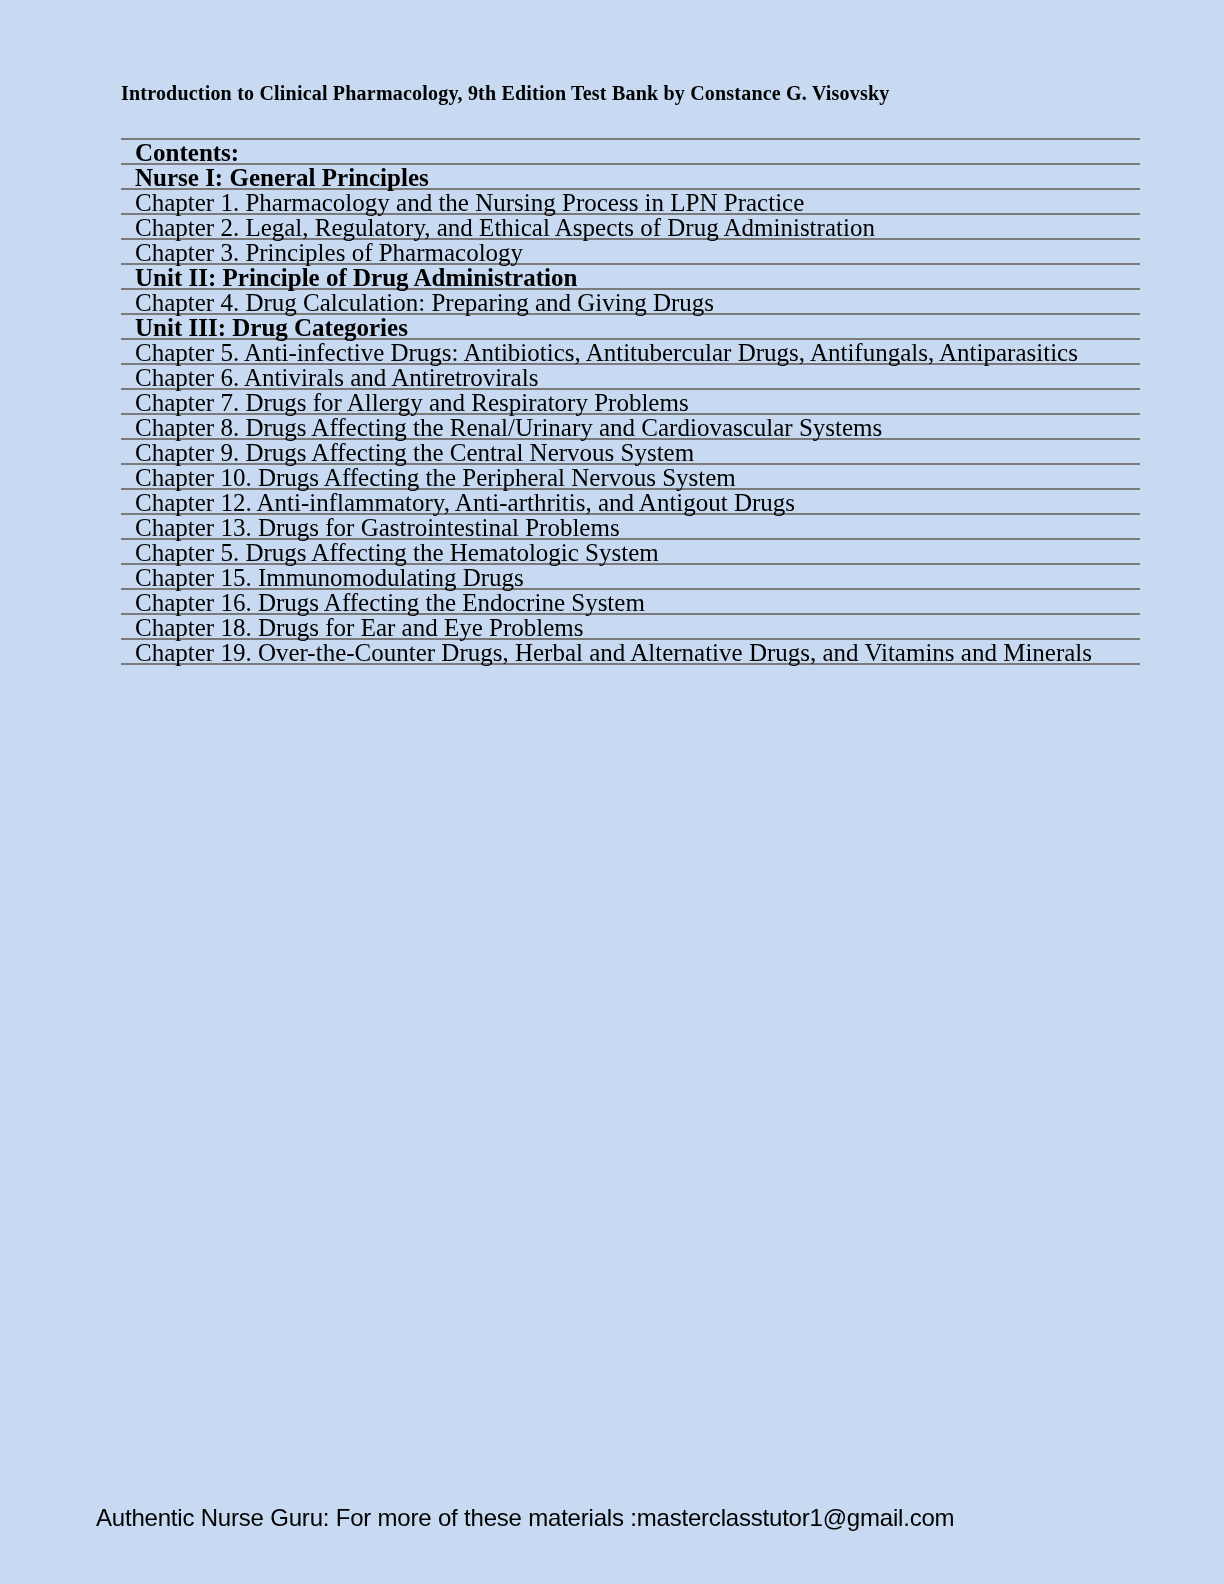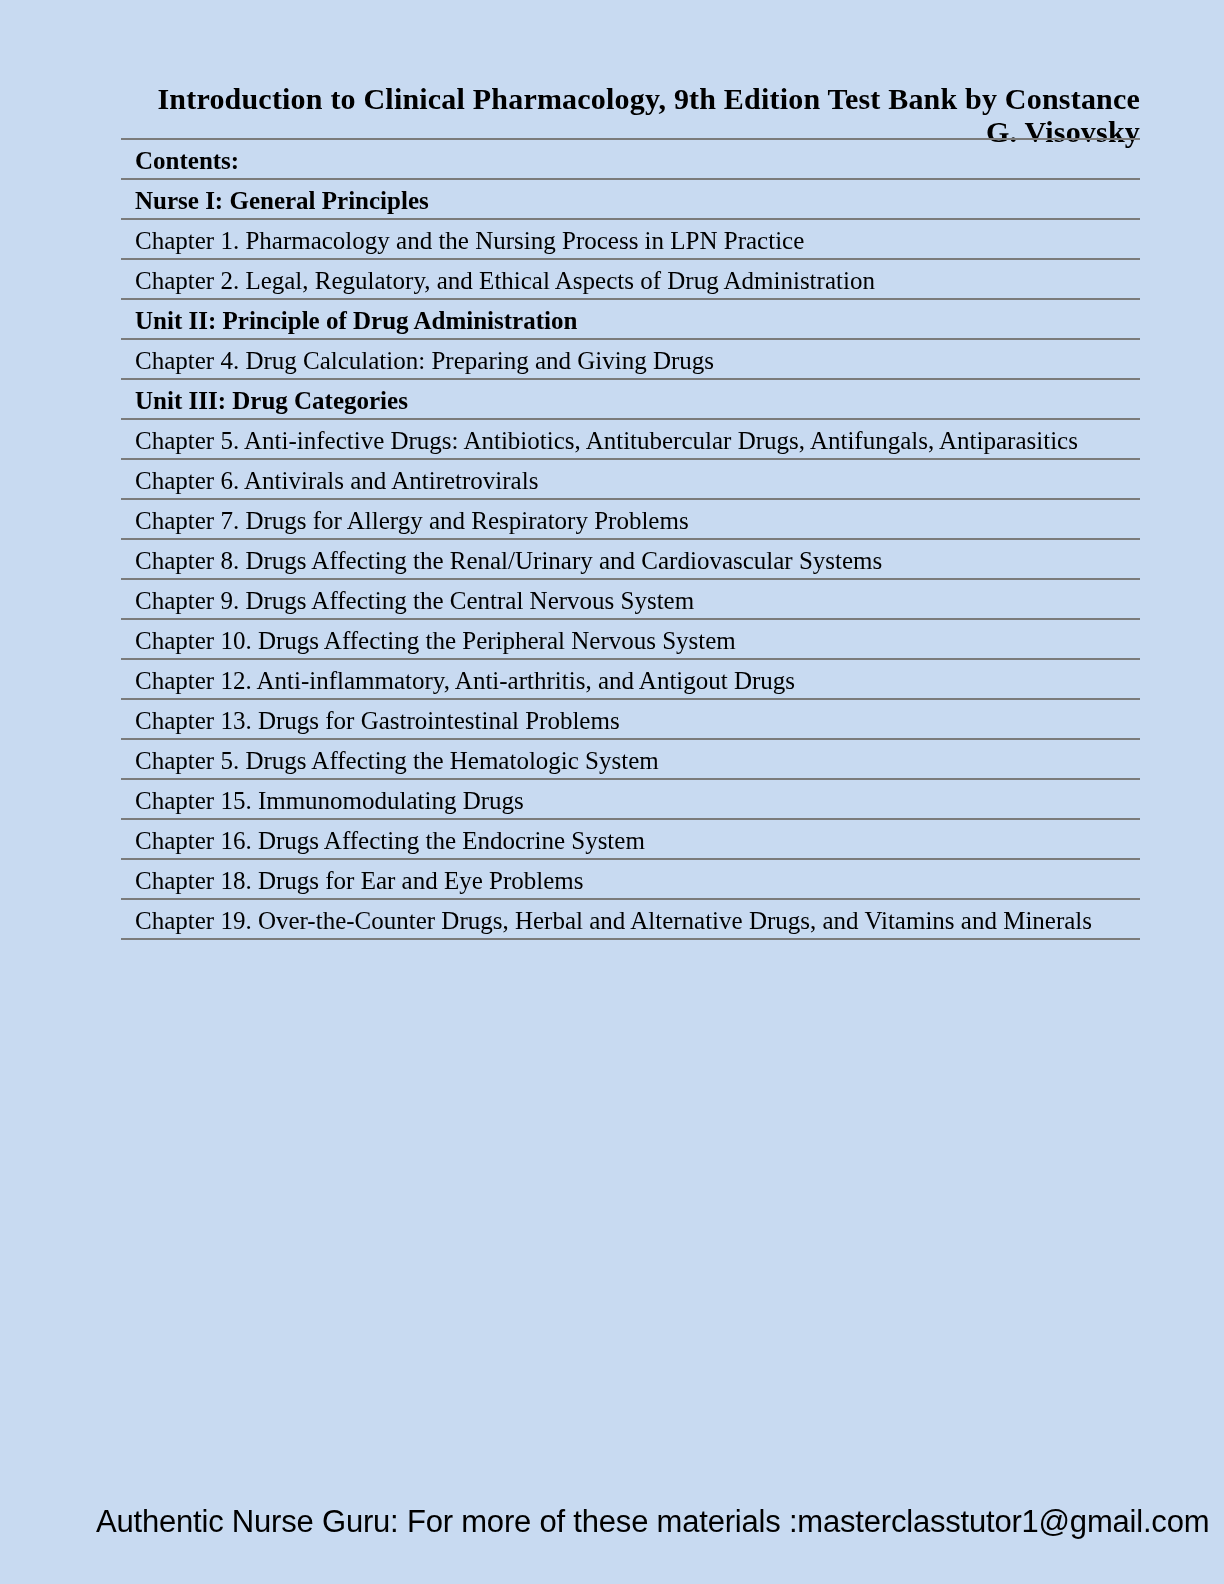--- a/index.html
+++ b/index.html
@@ -13,69 +13,70 @@
     background: #c8daf1;
     font-family: "Liberation Serif", serif;
     color: #000;
     overflow: hidden;
   }
   .doc-title {
     position: absolute;
     top: 82px;
     left: 121px;
     width: 1019px;
-    text-align: right;
+    text-align: left;
     font-weight: bold;
-    font-size: 30px;
+    font-size: 20px;
     line-height: 1.1;
     letter-spacing: 0.2px;
   }
   .toc {
     position: absolute;
     top: 0;
     left: 121px;
     width: 1019px;
     margin-top: 138px;
     border-bottom: 2px solid #7b7b7b;
   }
   .toc-row {
     box-sizing: border-box;
-    height: 40px;
+    height: 25px;
     border-top: 2px solid #7b7b7b;
     display: flex;
     align-items: center;
     padding-left: 14px;
     padding-top: 3px;
     font-size: 25px;
     white-space: nowrap;
   }
   .toc-row.bold {
     font-weight: bold;
   }
   .footer-note {
     position: absolute;
     top: 1504px;
     left: 96px;
     font-family: "Liberation Sans", sans-serif;
-    font-size: 31px;
+    font-size: 24px;
     letter-spacing: -0.2px;
     white-space: nowrap;
   }
 </style>
 </head>
 <body>
 
 <div>
   <div class="doc-title">Introduction to Clinical Pharmacology, 9th Edition Test Bank by Constance G. Visovsky</div>
 
   <div class="toc">
       <div class="toc-row bold">Contents:</div>
       <div class="toc-row bold">Nurse I: General Principles</div>
       <div class="toc-row">Chapter 1. Pharmacology and the Nursing Process in LPN Practice</div>
       <div class="toc-row">Chapter 2. Legal, Regulatory, and Ethical Aspects of Drug Administration</div>
+      <div class="toc-row">Chapter 3. Principles of Pharmacology</div>
       <div class="toc-row bold">Unit II: Principle of Drug Administration</div>
       <div class="toc-row">Chapter 4. Drug Calculation: Preparing and Giving Drugs</div>
       <div class="toc-row bold">Unit III: Drug Categories</div>
       <div class="toc-row">Chapter 5. Anti-infective Drugs: Antibiotics, Antitubercular Drugs, Antifungals, Antiparasitics</div>
       <div class="toc-row">Chapter 6. Antivirals and Antiretrovirals</div>
       <div class="toc-row">Chapter 7. Drugs for Allergy and Respiratory Problems</div>
       <div class="toc-row">Chapter 8. Drugs Affecting the Renal/Urinary and Cardiovascular Systems</div>
       <div class="toc-row">Chapter 9. Drugs Affecting the Central Nervous System</div>
       <div class="toc-row">Chapter 10. Drugs Affecting the Peripheral Nervous System</div>
       <div class="toc-row">Chapter 12. Anti-inflammatory, Anti-arthritis, and Antigout Drugs</div>

